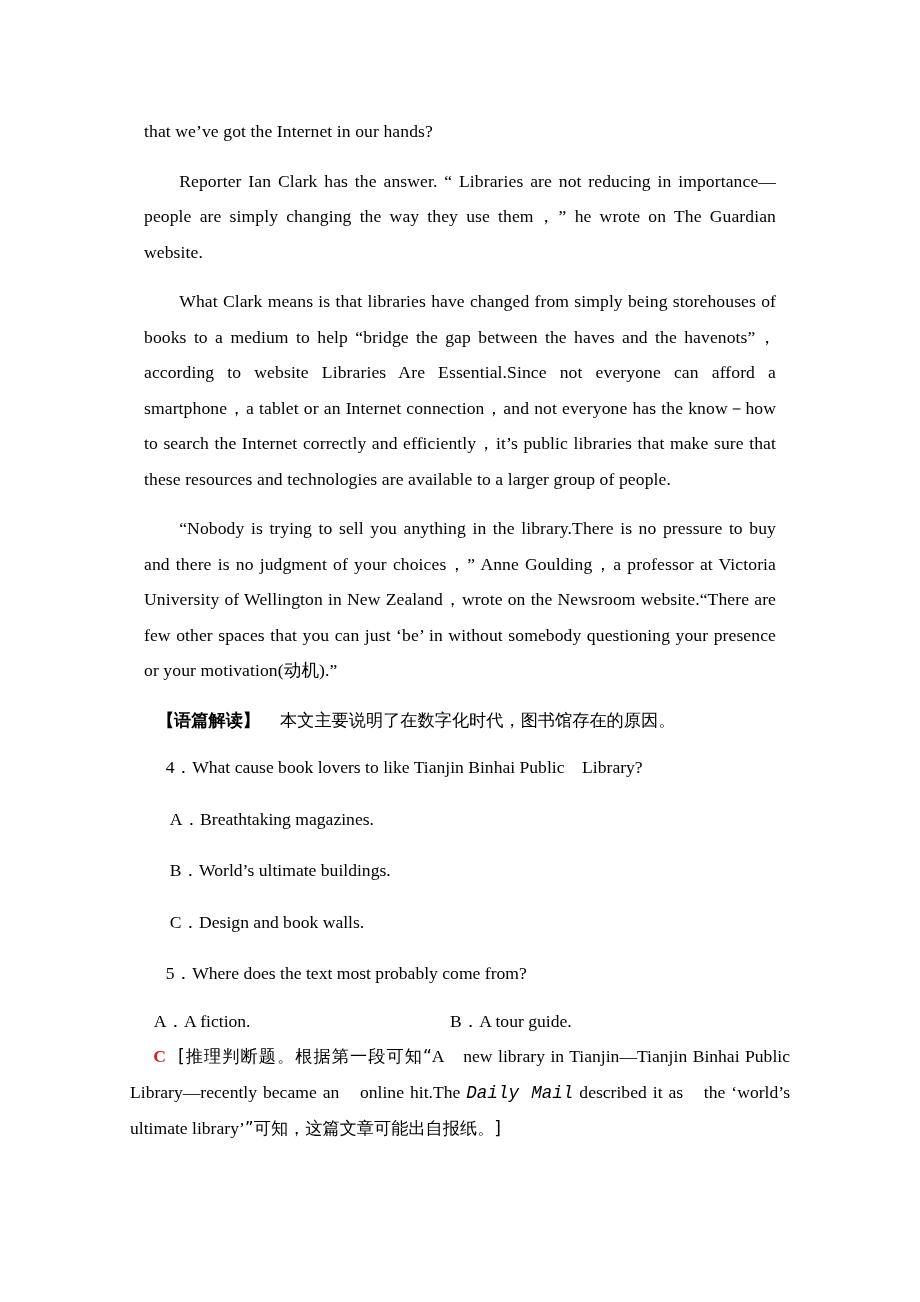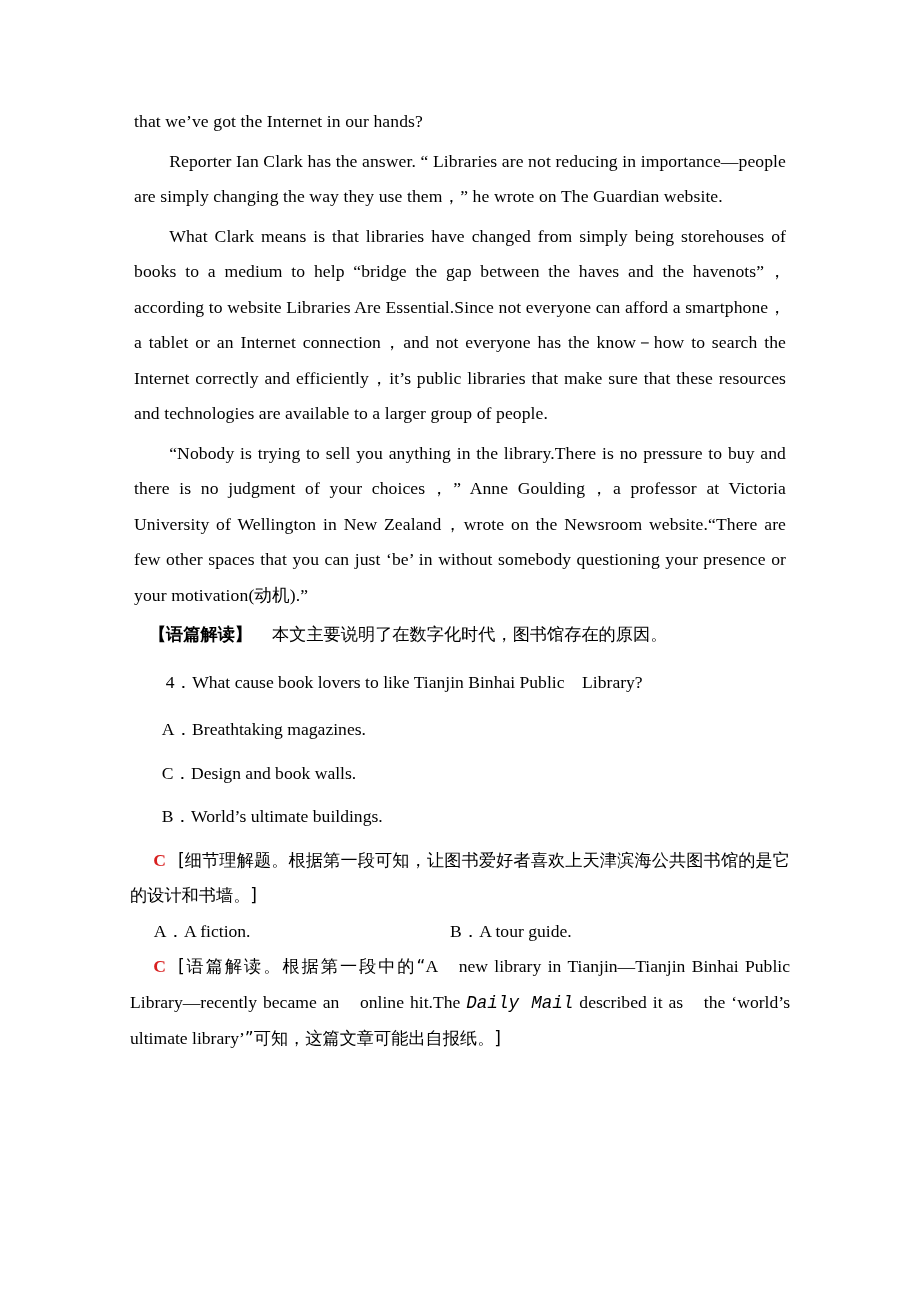--- a/index.html
+++ b/index.html
@@ -27,57 +27,57 @@
   .content {
     width: 660px;
   }
 
   
   .para {
     font-size: 17.6px;
     line-height: 35.5px;
     text-align: justify;
     text-justify: inter-word;
-    margin: 4px;
+    margin: 14px;
     letter-spacing: 0.1px;
   }
   .para.indent {
     text-indent: 2em;
   }
   .para.noindent {
     text-indent: 0;
   }
 
   
   .cn-summary {
     font-size: 17.2px;
     line-height: 35.5px;
     text-indent: 1.1em;
-    margin: 0;
+    margin: 8px;
     font-family: "DejaVu Sans", "Liberation Sans", sans-serif;
   }
   .cn-summary .tag {
     font-weight: bold;
   }
   .cn-summary .gap {
     display: inline-block;
     width: 20px;
   }
 
   
   .question {
     font-size: 17.6px;
     line-height: 35.5px;
     margin: 12px;
     text-indent: 1.35em;
   }
   .opt-line {
     font-size: 17.6px;
     line-height: 35.5px;
-    margin: 8px;
+    margin: 16px;
     text-indent: 1.35em;
   }
   .opt-two {
     position: relative;
     font-size: 17.6px;
     line-height: 35.5px;
     margin: 0;
     font-family: Liberation Serif, serif;
   }
   .opt-two .col-a {
@@ -135,31 +135,31 @@
 
     <p class="cn-summary">
       <span class="tag">【语篇解读】</span><span class="gap"></span><span>本文主要说明了在数字化时代，图书馆存在的原因。</span>
     </p>
 
     <p class="question">
       <span>4．</span><span>What cause book lovers to like Tianjin Binhai Public　Library?</span>
     </p>
 
     <p class="opt-line">A．Breathtaking magazines.</p>
+    <p class="opt-line">B．World’s ultimate buildings.</p>
     <p class="opt-line">C．Design and book walls.</p>
-    <p class="opt-line">B．World’s ultimate buildings.</p>
 
-    <p class="explain">
-      <span class="ans">C</span><span class="sp"></span><span>[细节理解题。根据第一段可知，让图书爱好者喜欢上天津滨海公共图书馆的是它的设计和书墙。]</span>
+
+    <p class="question">
+      <span>5．</span><span>Where does the text most probably come from?</span>
     </p>
-
 
     <p class="opt-two">
       <span class="col-a">A．A fiction.</span><span class="col-b">B．A tour guide.</span>
     </p>
 
     <p class="explain">
-      <span class="ans">C</span><span class="sp"></span><span>[语篇解读。根据第一段中的“</span><span class="en">A　new library in Tianjin—Tianjin Binhai Public Library—recently became an　online hit.The </span><span class="en-i">Daily Mail</span><span class="en"> described it as　the ‘world’s ultimate library’</span><span>”可知，这篇文章可能出自报纸。]</span>
+      <span class="ans">C</span><span class="sp"></span><span>[推理判断题。根据第一段可知“</span><span class="en">A　new library in Tianjin—Tianjin Binhai Public Library—recently became an　online hit.The </span><span class="en-i">Daily Mail</span><span class="en"> described it as　the ‘world’s ultimate library’</span><span>”可知，这篇文章可能出自报纸。]</span>
     </p>
 
 
   </div>
 </div>
 
 </body></html>

